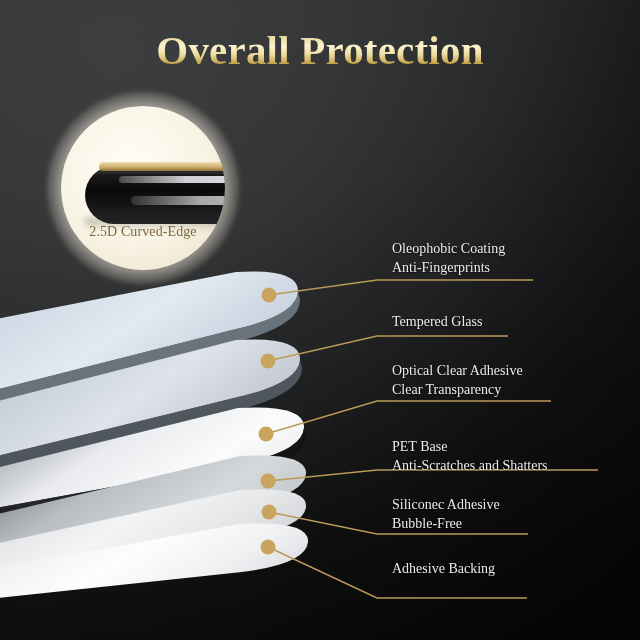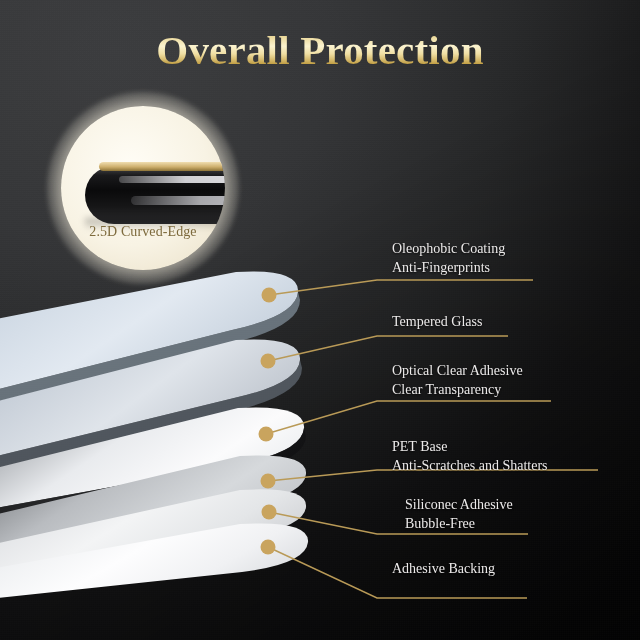--- a/index.html
+++ b/index.html
@@ -286,17 +286,17 @@
         <path d="M 268 547 L 377 598 L 527 598" fill="none" stroke="#b99a57" stroke-width="1.4"></path>
         <circle cx="268" cy="547" r="7.5" fill="#c9a45e"></circle>
       </g>
   </svg>
 
   <div class="callouts" id="callout-text-layer">
       <div class="callout-label" style="left: 392px; top: 240px;"><span class="l1">Oleophobic Coating</span><span class="l2">Anti-Fingerprints</span></div>
       <div class="callout-label" style="left: 392px; top: 313px;"><span class="l1">Tempered Glass</span></div>
       <div class="callout-label" style="left: 392px; top: 362px;"><span class="l1">Optical Clear Adhesive</span><span class="l2">Clear Transparency</span></div>
       <div class="callout-label" style="left: 392px; top: 430px; margin-top: 8px;"><span class="l1">PET Base</span><span class="l2">Anti-Scratches and Shatters</span></div>
-      <div class="callout-label" style="left: 392px; top: 496px; margin-left: 13px;"><span class="l1">Siliconec Adhesive</span><span class="l2">Bubble-Free</span></div>
+      <div class="callout-label" style="left: 392px; top: 496px;"><span class="l1">Siliconec Adhesive</span><span class="l2">Bubble-Free</span></div>
       <div class="callout-label" style="left: 392px; top: 560px; text-align: right;"><span class="l1">Adhesive Backing</span></div>
     </div>
 
 </div>
 
 </body></html>

